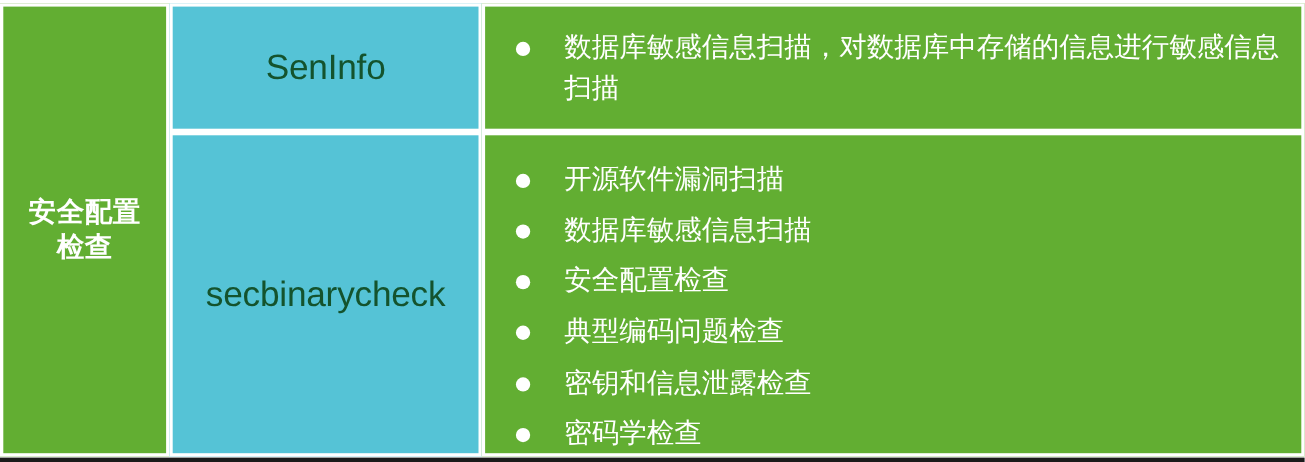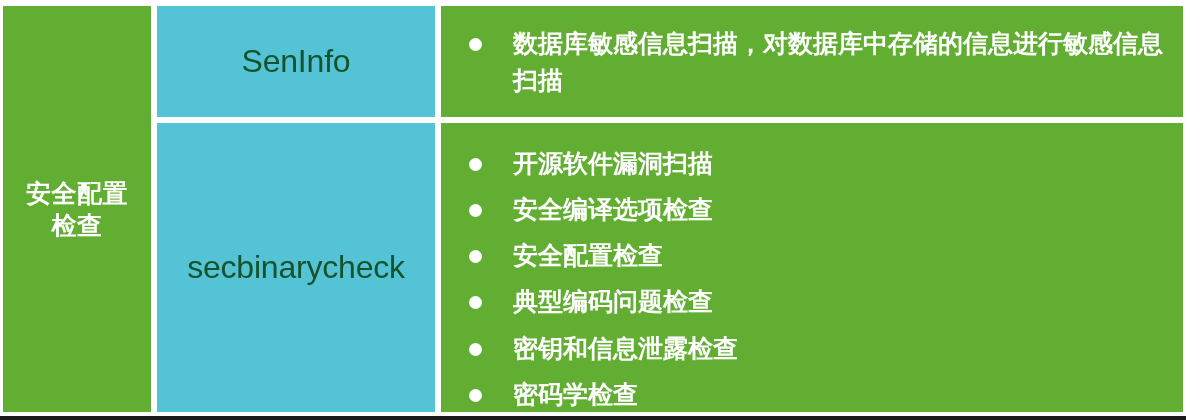--- a/index.html
+++ b/index.html
@@ -102,21 +102,21 @@
     margin: 0;
     padding: 0 14px 0 14px;
     width: 100%;
   }
   .bullet-list.single { padding-top: 0; }
 
   .bullet-item {
     position: relative;
     color: #ffffff;
     font-size: 25px;
-    font-weight: bold;
+    font-weight: normal;
     line-height: 1.45;
     padding-left: 58px;
     margin: 0;
   }
   .bullet-list.multi .bullet-item { margin-bottom: 10px; }
   .bullet-list.multi .bullet-item:last-child { margin-bottom: 0; }
 
   .bullet-dot {
     position: absolute;
     left: 14px;
@@ -159,21 +159,21 @@
     </div>
 
     <div class="cell desc-cell r2" style="border-color: rgb(255, 255, 255); align-items: flex-end;">
       <ul class="bullet-list multi">
         <li class="bullet-item">
           <span class="bullet-dot"></span>
           <span class="bullet-text">开源软件漏洞扫描</span>
         </li>
         <li class="bullet-item">
           <span class="bullet-dot"></span>
-          <span class="bullet-text">安全编译选项检查</span>
+          <span class="bullet-text">数据库敏感信息扫描</span>
         </li>
         <li class="bullet-item">
           <span class="bullet-dot"></span>
           <span class="bullet-text">安全配置检查</span>
         </li>
         <li class="bullet-item">
           <span class="bullet-dot"></span>
           <span class="bullet-text">典型编码问题检查</span>
         </li>
         <li class="bullet-item">

